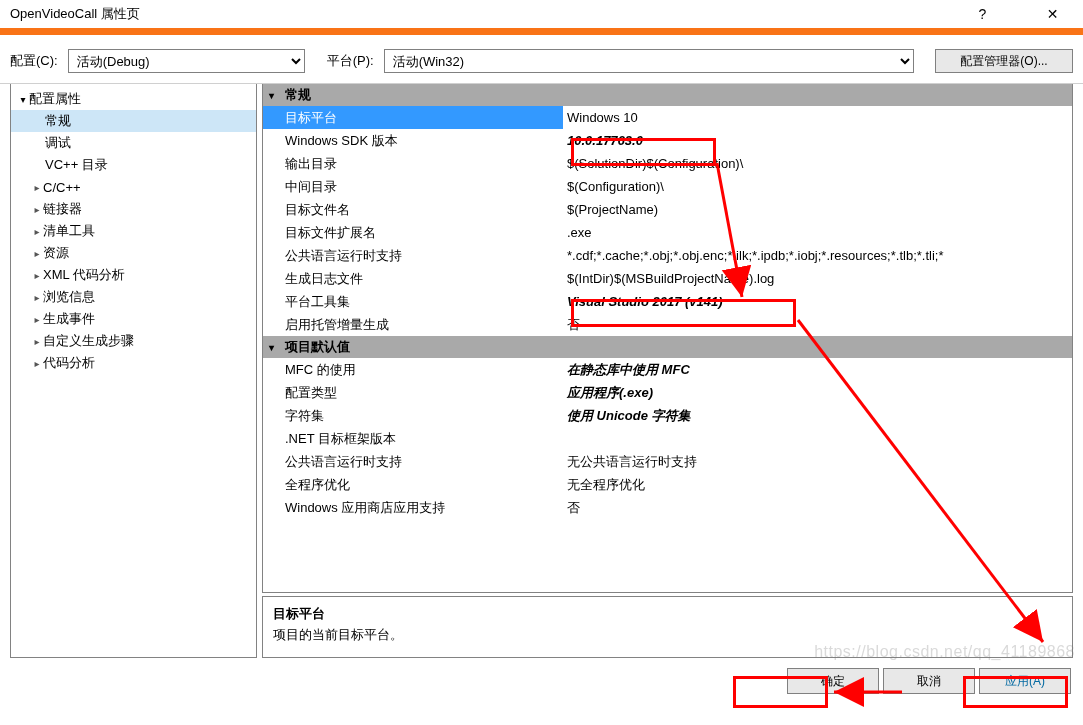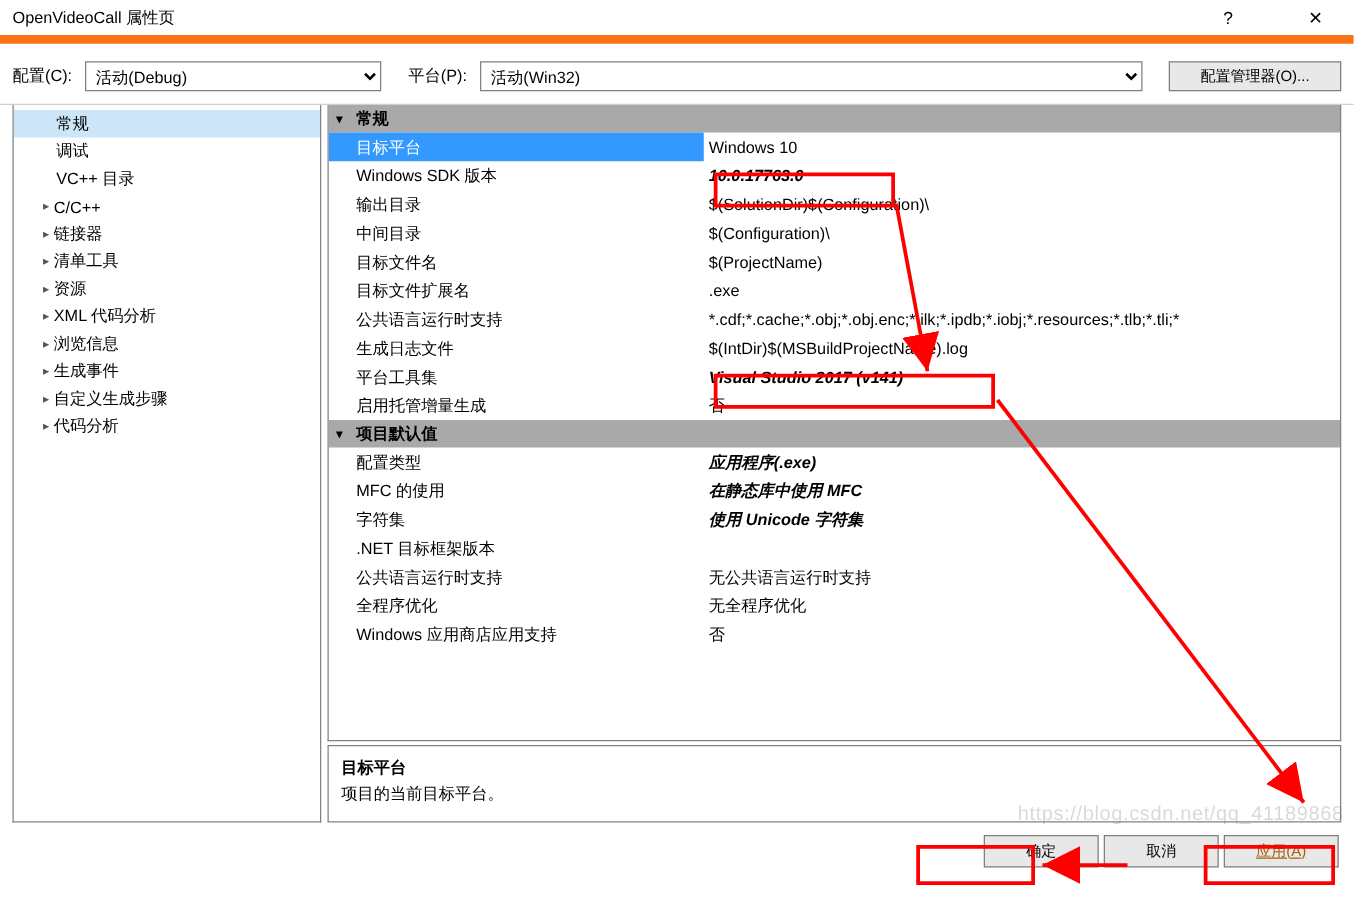--- a/index.html
+++ b/index.html
@@ -177,23 +177,22 @@
   }
   .btnbar button {
     width: 92px;
     height: 26px;
     background: #e8e8e8;
     border: 1px solid #808080;
     font: inherit;
     cursor: pointer;
   }
   .btnbar button:disabled {
-    color: #a16207;
+    color: #0369a1;
     cursor: default;
-    text-decoration: underline;
   }
 
   
   .anno {
     position: absolute;
     border: 3px solid #ff0000;
     pointer-events: none;
     z-index: 50;
   }
   svg.arrows {
@@ -229,20 +228,24 @@
   <select id="plat-select">
     <option>活动(Win32)</option>
   </select>
   <span style="flex:1"></span>
   <div class="cfg-btn">配置管理器(O)...</div>
 </div>
 
 <div class="main">
 
   <div class="tree">
+    <div class="row">
+      <span class="caret open"></span>
+      <span>配置属性</span>
+    </div>
 
     <div class="row sel" style="padding-left:34px">
       <span>常规</span>
     </div>
     <div class="row" style="padding-left:34px">
       <span>调试</span>
     </div>
     <div class="row" style="padding-left:34px">
       <span>VC++ 目录</span>
     </div>
@@ -332,26 +335,26 @@
         <div class="name">启用托管增量生成</div>
         <div class="value">否</div>
       </div>
 
       <div class="group-hdr">
         <span class="chev">▾</span>
         <span>项目默认值</span>
       </div>
 
       <div class="grid-row bold">
+        <div class="name">MFC 的使用</div>
+        <div class="value">在静态库中使用 MFC</div>
+      </div>
+      <div class="grid-row bold">
         <div class="name">配置类型</div>
         <div class="value">应用程序(.exe)</div>
-      </div>
-      <div class="grid-row bold">
-        <div class="name">MFC 的使用</div>
-        <div class="value">在静态库中使用 MFC</div>
       </div>
       <div class="grid-row bold">
         <div class="name">字符集</div>
         <div class="value">使用 Unicode 字符集</div>
       </div>
       <div class="grid-row">
         <div class="name">.NET 目标框架版本</div>
         <div class="value"></div>
       </div>
       <div class="grid-row">

